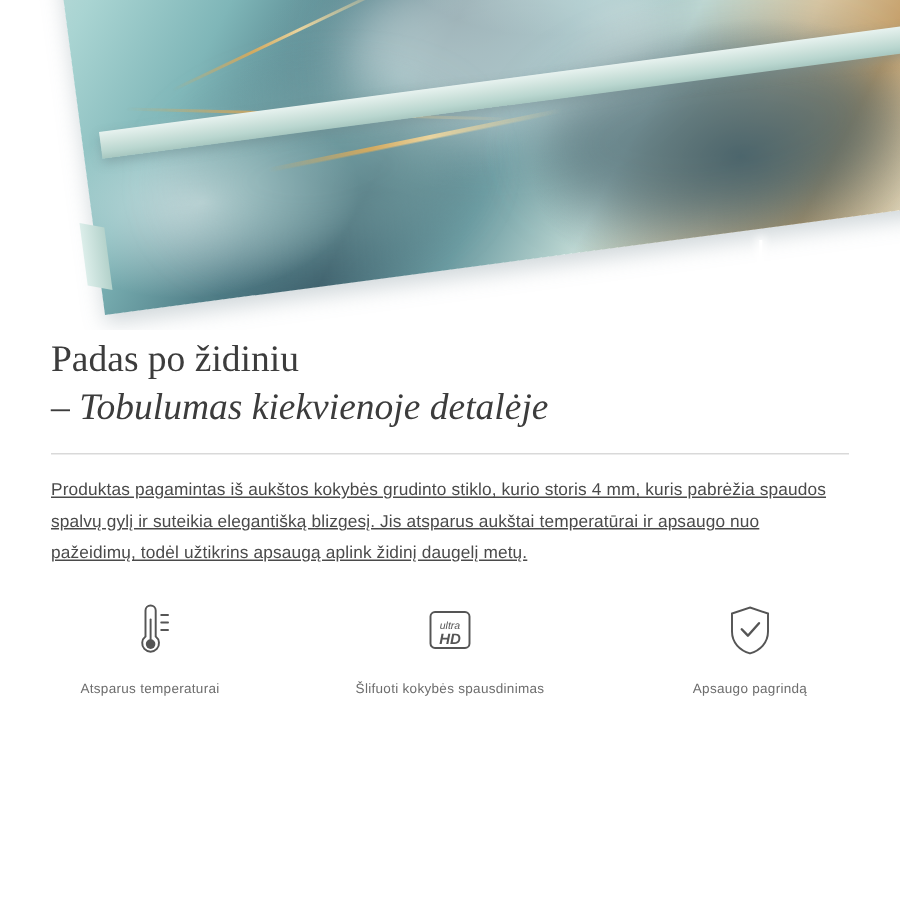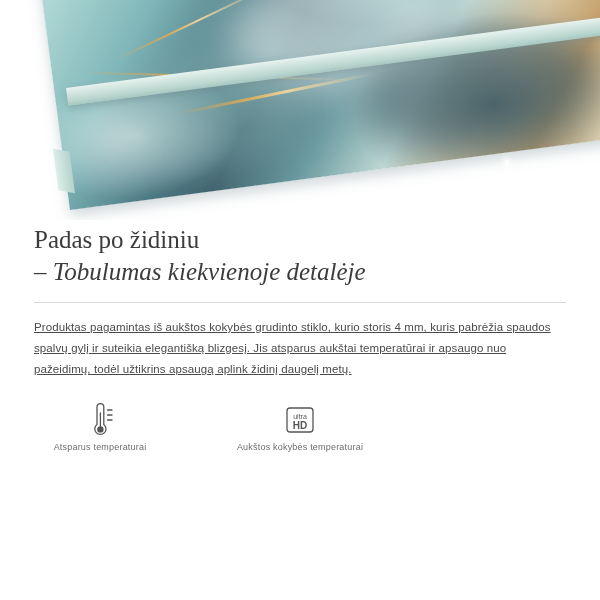--- a/index.html
+++ b/index.html
@@ -171,23 +171,24 @@
     display: flex;
     flex-direction: column;
     align-items: center;
     justify-content: flex-start;
   }
   .feature .glyph {
     height: 44px;
     display: flex;
     align-items: center;
     justify-content: center;
+    font-style: italic;
   }
   .feature .caption {
-    margin-top: 0;
+    margin-top: 12px;
     font-size: 9px;
     color: #6d6d6d;
     text-align: center;
     letter-spacing: 0.2px;
   }
   svg { display: block; }
 </style>
 </head>
 <body>
 
@@ -240,21 +241,30 @@
     </div>
 
     <div class="feature">
       <div class="glyph">
         <svg width="40" height="40" viewBox="0 0 40 40">
           <rect x="7" y="8" width="26" height="24" rx="3" fill="none" stroke="#555" stroke-width="1.3"></rect>
           <text x="20" y="19" text-anchor="middle" font-family="Liberation Sans, sans-serif" font-size="7" fill="#555">ultra</text>
           <text x="20" y="29" text-anchor="middle" font-family="Liberation Sans, sans-serif" font-size="10" font-weight="bold" fill="#555">HD</text>
         </svg>
       </div>
-      <div class="caption">Aukštos kokybės temperaturai</div>
-    </div>
-
+      <div class="caption">Šlifuoti kokybės spausdinimas</div>
+    </div>
+
+    <div class="feature">
+      <div class="glyph">
+        <svg width="36" height="40" viewBox="0 0 36 40">
+          <path d="M18 5l12 4v12c0 7.5-5.2 12.6-12 14.6C11.2 33.6 6 28.5 6 21V9z" fill="none" stroke="#555" stroke-width="1.3"></path>
+          <polyline points="12.5,19.5 16.6,23.8 24,15.5" fill="none" stroke="#555" stroke-width="1.6" stroke-linecap="round" stroke-linejoin="round"></polyline>
+        </svg>
+      </div>
+      <div class="caption">Apsaugo pagrindą</div>
+    </div>
 
 
 
 
   </div>
 </div>
 
 </body></html>

